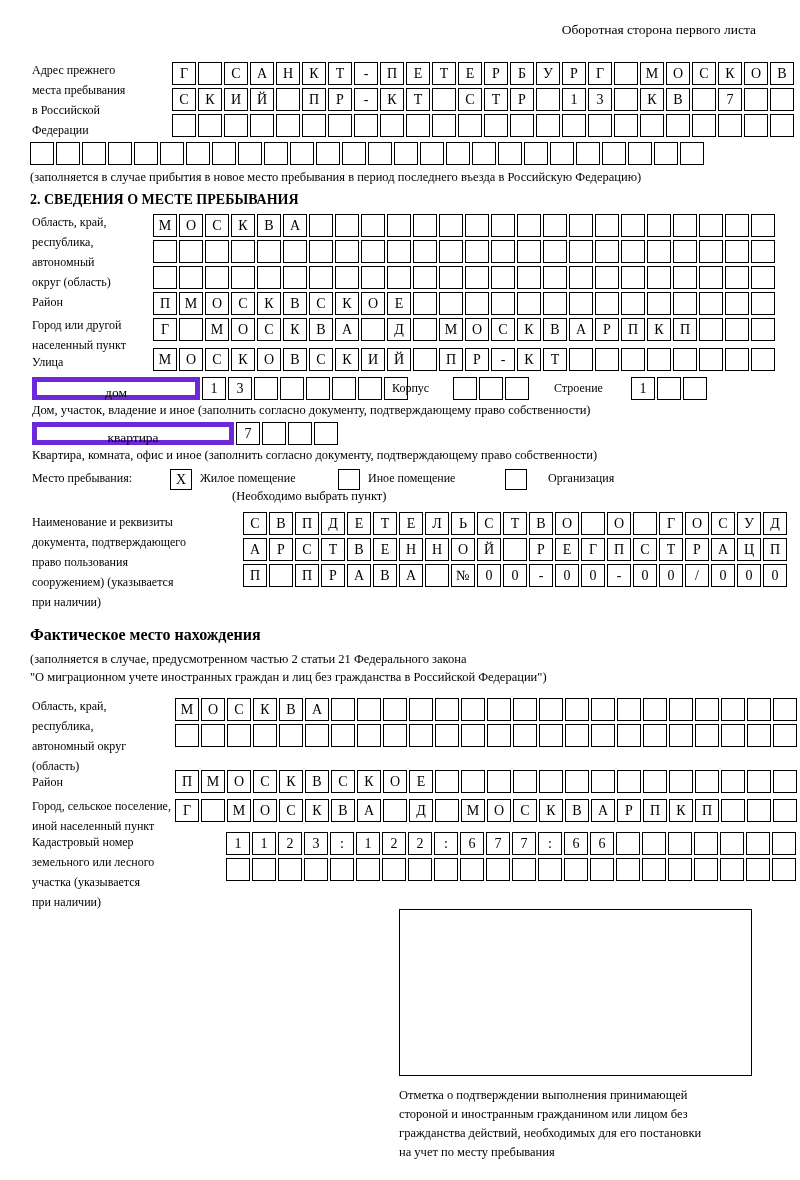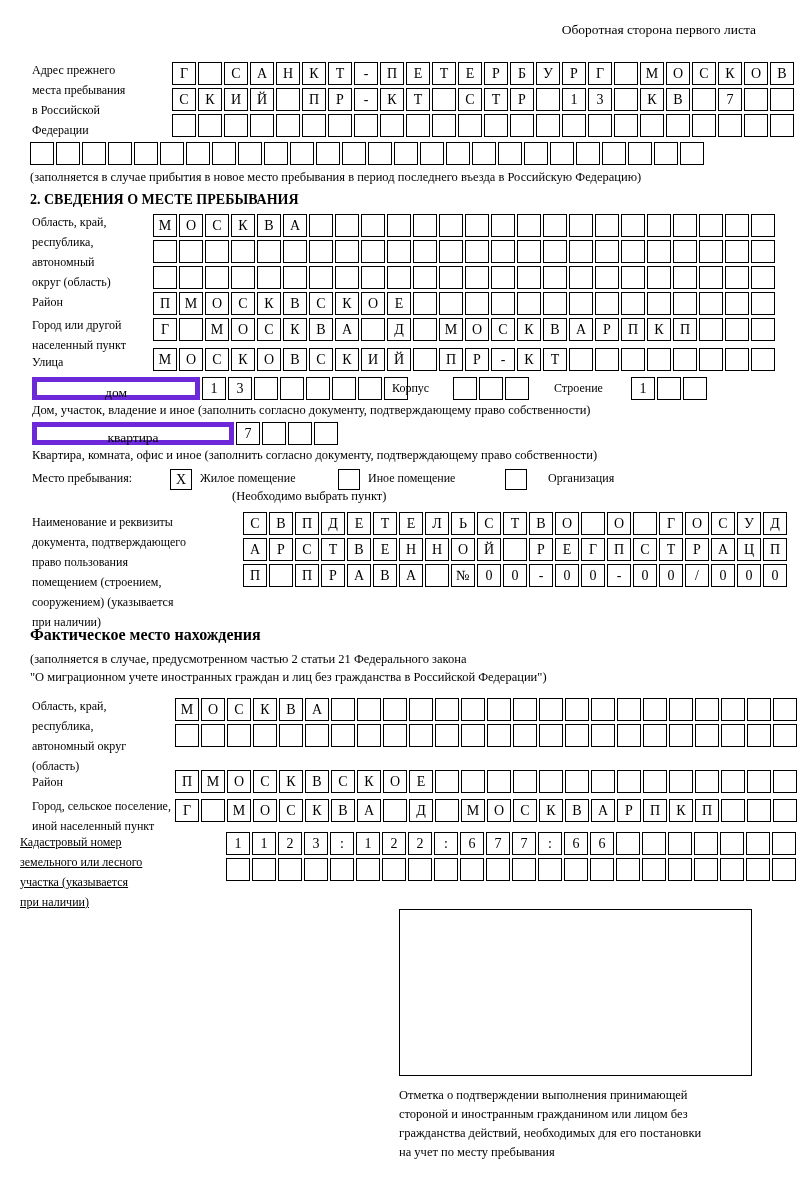--- a/index.html
+++ b/index.html
@@ -425,21 +425,20 @@
   <div class="blk checkbox" style="left:338px; top:469px;"></div>
   <div class="blk lbl" style="left:368px; top:468px;">Иное помещение</div>
   <div class="blk checkbox" style="left:505px; top:469px;"></div>
   <div class="blk lbl" style="left:548px; top:468px;">Организация</div>
   <div class="blk small" style="left:232px; top:489px;">(Необходимо выбрать пункт)</div>
 
   <div class="blk" style="left:32px; top:512px; width:215px;">
     <div class="lbl">Наименование и реквизиты</div>
     <div class="lbl">документа, подтверждающего</div>
     <div class="lbl">право пользования</div>
-    <div class="lbl">помещением (строением,</div>
     <div class="lbl">сооружением) (указывается</div>
     <div class="lbl">при наличии)</div>
   </div>
 
   <div class="blk cells" style="left:243px; top:512px;">
     <div class="cell">С</div>
     <div class="cell">В</div>
     <div class="cell">П</div>
     <div class="cell">Д</div>
     <div class="cell">Е</div>
@@ -626,21 +625,21 @@
     <div class="cell">А</div>
     <div class="cell">Р</div>
     <div class="cell">П</div>
     <div class="cell">К</div>
     <div class="cell">П</div>
     <div class="cell"></div>
     <div class="cell"></div>
     <div class="cell"></div>
   </div>
 
-  <div class="blk" style="left:20px; top:832px; width:160px;text-decoration:underline;">
+  <div class="blk" style="left:32px; top:832px; width:160px;">
     <div class="lbl">Кадастровый номер</div>
     <div class="lbl">земельного или лесного</div>
     <div class="lbl">участка (указывается</div>
     <div class="lbl">при наличии)</div>
   </div>
 
   <div class="blk cells" style="left:226px; top:832px;">
     <div class="cell">1</div>
     <div class="cell">1</div>
     <div class="cell">2</div>

